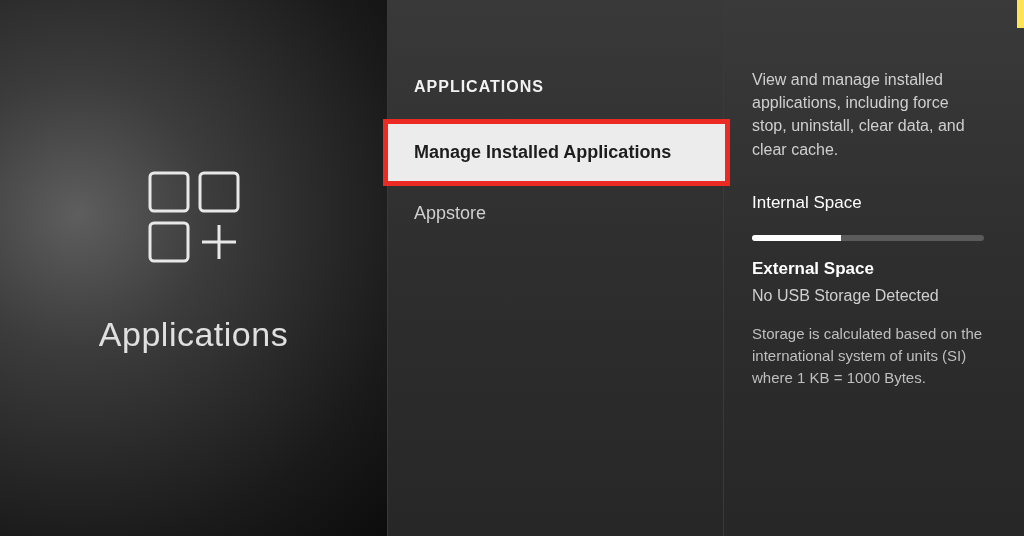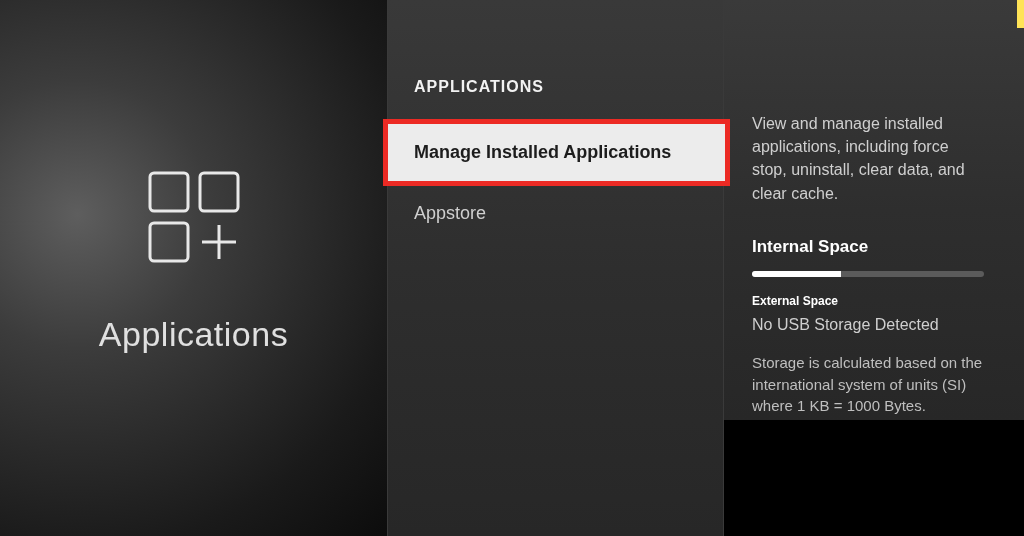--- a/index.html
+++ b/index.html
@@ -61,39 +61,39 @@
     position: relative;
     outline: 5px solid #ec2a24;
     outline-offset: -2px;
     margin: 0 -4px 0 -2px;
     padding-left: 28px;
   }
 
   
   .right-panel {
     flex: 1;
-    height: 420px;
+    height: 536px;
     background: linear-gradient(180deg,#3a3a3a 0%,#2e2e2e 50%,#272727 100%);
-    padding: 112px 40px 0 28px;
+    padding: 68px 40px 0 28px;
     font-size: 16px;
     line-height: 1.45;
   }
   .desc { color: #cfcfcf; margin-bottom: 30px; max-width: 250px; }
-  .space-label { color: #fff; font-weight: 700; font-size: 17px; margin-bottom: 12px; }
+  .space-label { color: #fff; font-weight: 400; font-size: 17px; margin-bottom: 20px; }
   .bar-track {
     width: 232px;
     height: 6px;
     background: #5b5b5b;
     border-radius: 3px;
     margin-bottom: 16px;
     overflow: hidden;
   }
   .bar-fill { height: 100%; background: #ffffff; }
   .space-detail { color: #cfcfcf; margin-bottom: 26px; font-size: 15px; }
-  .ext-label   { color: #fff; font-weight: 600; font-size: 12px; margin-bottom: 2px; }
+  .ext-label   { color: #fff; font-weight: 600; font-size: 17px; margin-bottom: 2px; }
   .ext-detail  { color: #cfcfcf; margin-bottom: 16px; font-size: 16px; }
   .note        { color: #bfbfbf; font-size: 15px; max-width: 250px; }
 
   
   .edge-strip {
     position: fixed;
     top: 0; right: 0;
     width: 7px; height: 28px;
     background: #ffe357;
   }

